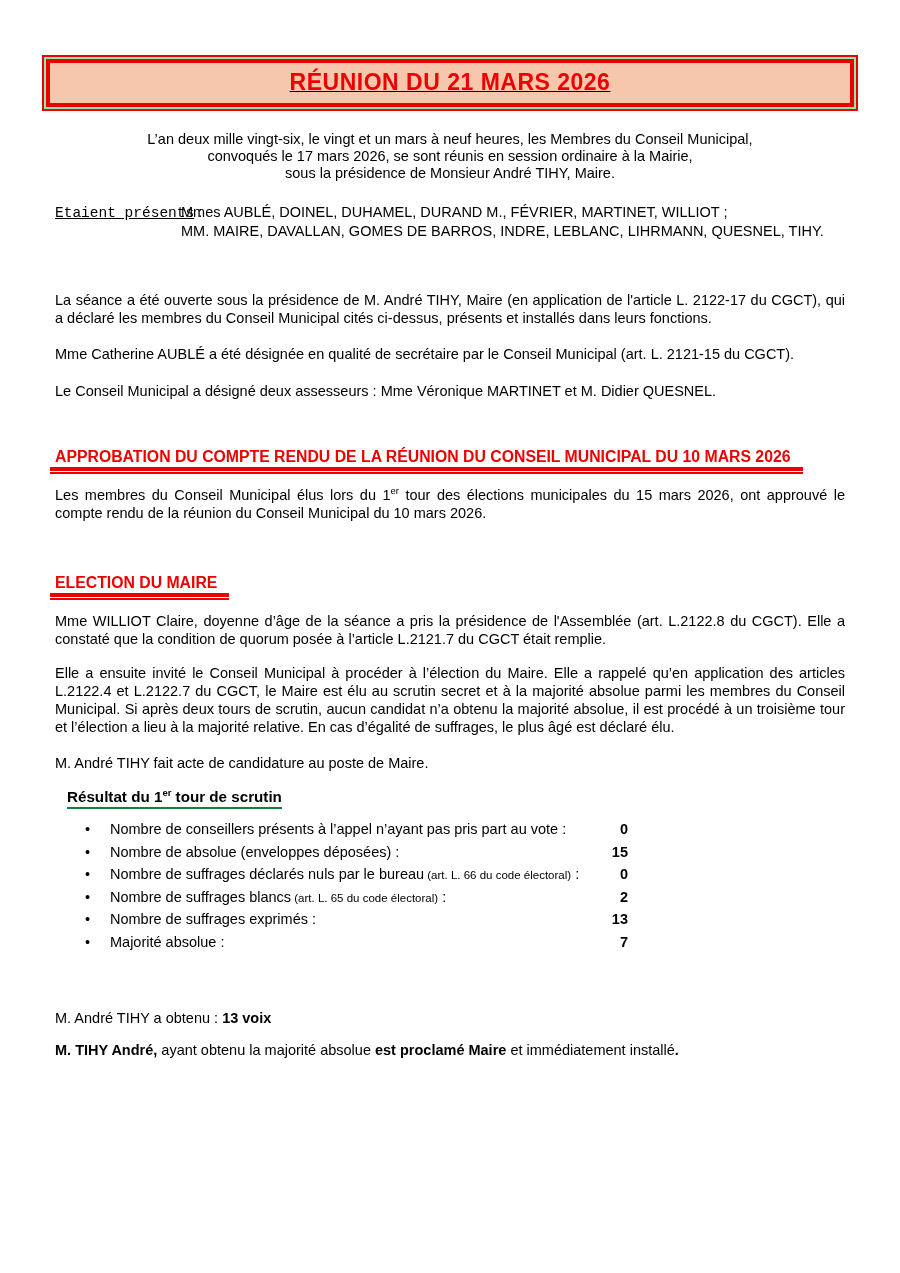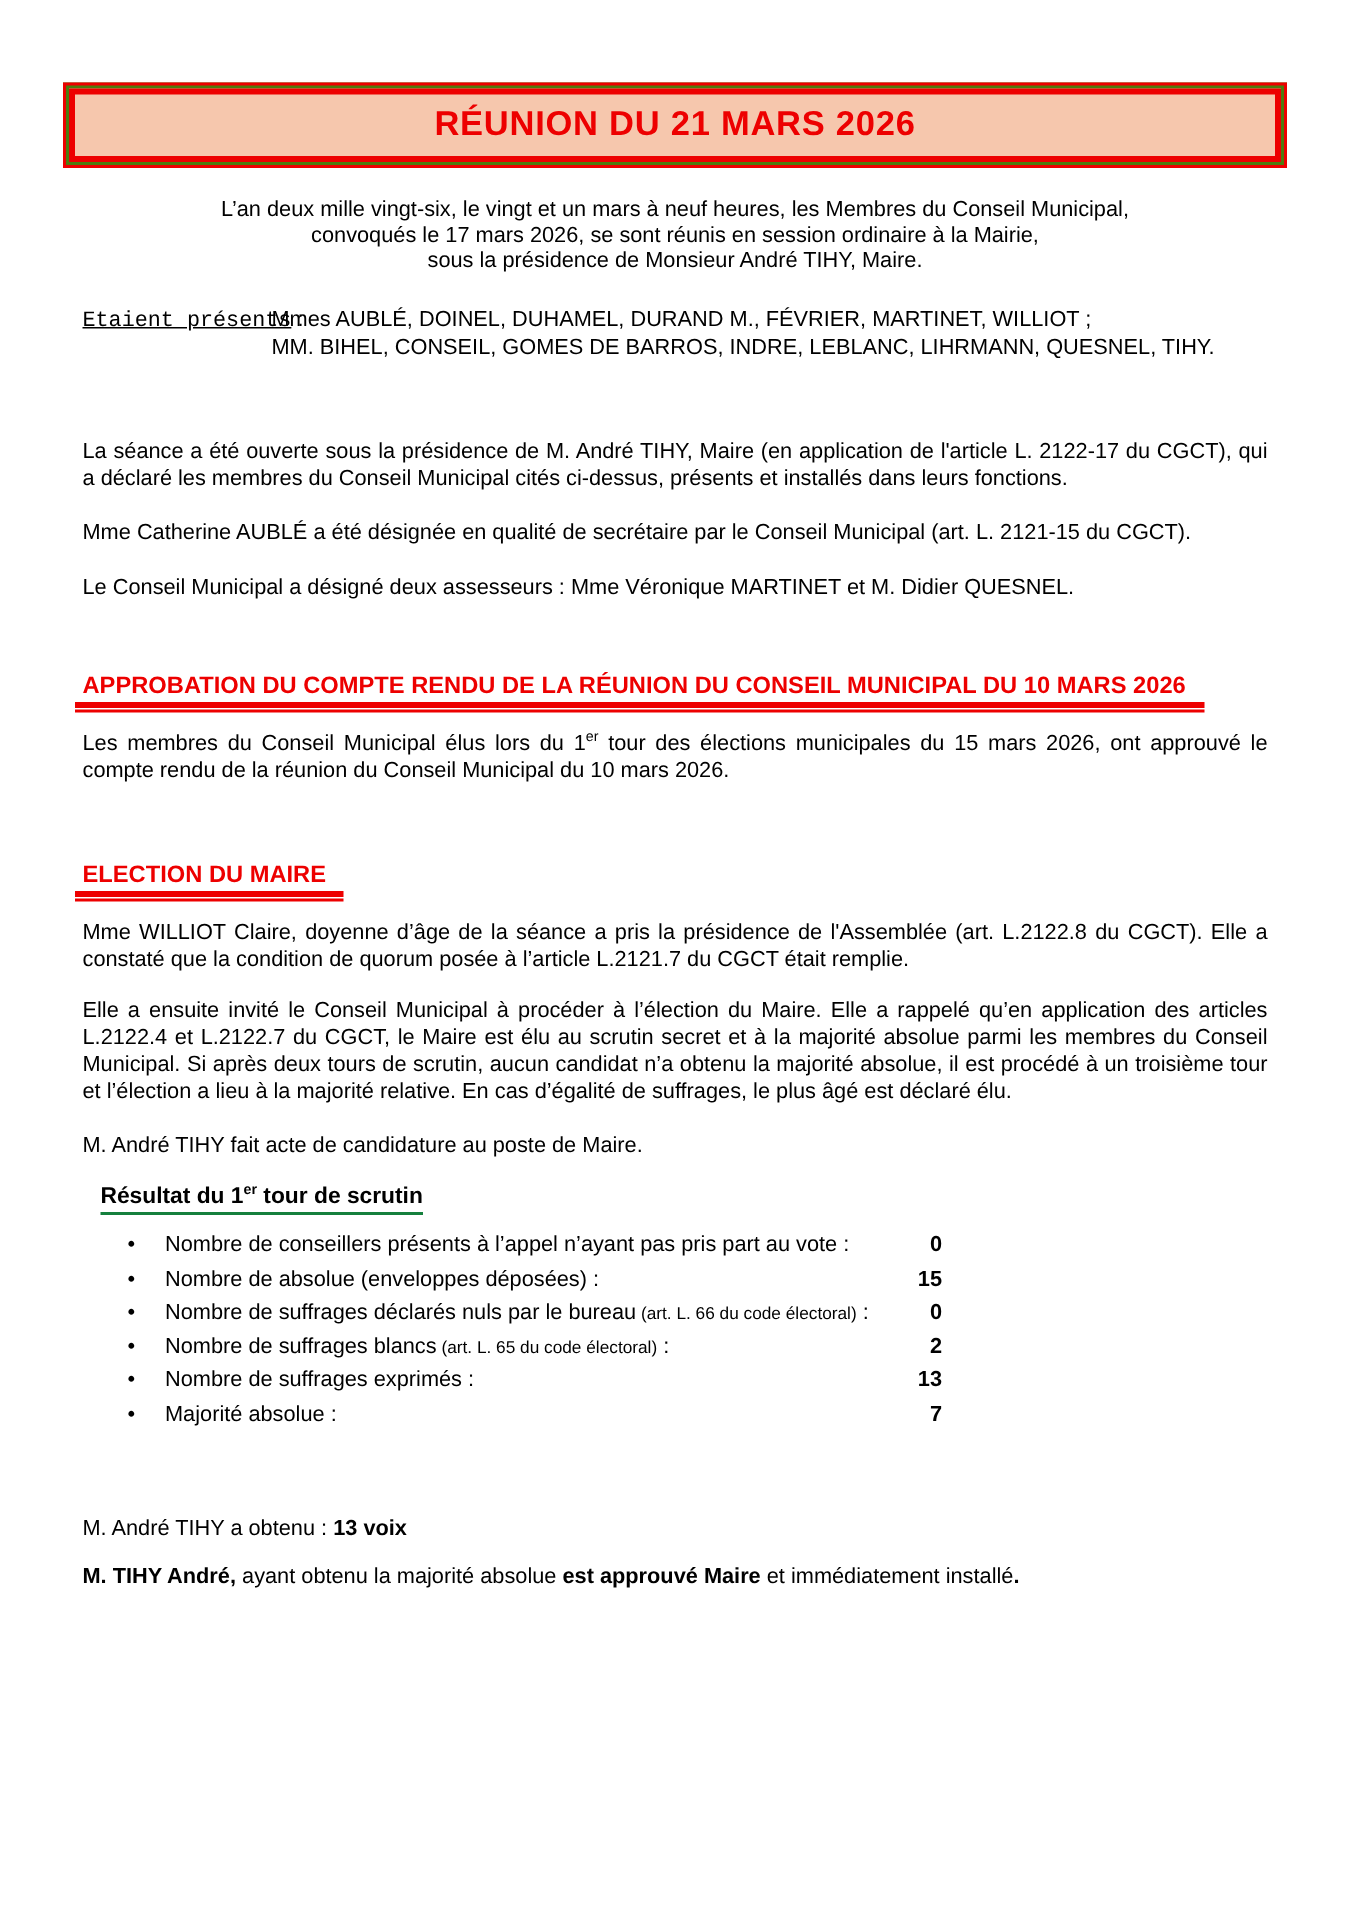--- a/index.html
+++ b/index.html
@@ -9,22 +9,23 @@
     background:#ffffff;
     padding:55px 55px 0 55px;
     font-family:"Liberation Sans","DejaVu Sans",sans-serif;
     font-size:14.5px; line-height:18px; color:#000;
     position:relative; overflow:hidden;
   }
   
   .banner {
     margin:0 -13px;
     border:2px solid #ed0000;
-    background:#4d7c0f;
+    background:#86efac;
     padding:2px;
+    text-decoration:underline;
   }
   .banner-inner {
     border:4px solid #ed0000;
     background:#f6c7ad;
     text-align:center;
     padding:8px 0 9px 0;
   }
   .banner-title {
     color:#ed0000; font-weight:bold; font-size:23px; line-height:23px;
     letter-spacing:0.5px;
@@ -95,21 +96,21 @@
   <div class="intro">
     <div>L’an deux mille vingt-six, le vingt et un mars à neuf heures, les Membres du Conseil Municipal,</div>
     <div>convoqués le 17 mars 2026, se sont réunis en session ordinaire à la Mairie,</div>
     <div>sous la présidence de Monsieur André TIHY, Maire.</div>
   </div>
 
   <div class="attendance hang">
     <div class="hang-label"><span class="u">Etaient présents</span><span> :  </span></div>
     <div class="hang-body">
       <div>Mmes AUBLÉ, DOINEL, DUHAMEL, DURAND M., FÉVRIER, MARTINET, WILLIOT ;</div>
-      <div>MM. BIHEL, CONSEIL, GOMES DE BARROS, INDRE, LEBLANC, LIHRMANN, QUESNEL, TIHY.</div>
+      <div>MM. MAIRE, DAVALLAN, GOMES DE BARROS, INDRE, LEBLANC, LIHRMANN, QUESNEL, TIHY.</div>
     </div>
   </div>
 
 
   <p class="opening-p1 p-just">La séance a été ouverte sous la présidence de M. André TIHY, Maire (en application de l'article L. 2122-17 du CGCT), qui a déclaré les membres du Conseil Municipal cités ci-dessus, présents et installés dans leurs fonctions.</p>
   <p class="opening-p2">Mme Catherine AUBLÉ a été désignée en qualité de secrétaire par le Conseil Municipal (art. L. 2121-15 du CGCT).</p>
   <p class="opening-p3">Le Conseil Municipal a désigné deux assesseurs : Mme Véronique MARTINET et M. Didier QUESNEL.</p>
 
   <div class="sec-head-wrap1">
     <span class="red-head">APPROBATION DU COMPTE RENDU DE LA RÉUNION DU CONSEIL MUNICIPAL DU 10 MARS 2026</span>
@@ -155,15 +156,15 @@
     </div>
     <div class="res-row">
       <span class="res-bullet">•</span>
       <span class="res-label"><span>Majorité absolue</span><span class="res-note"></span><span> :</span></span>
       <span class="res-value">7</span>
     </div>
   </div>
 
   <p class="outcome1"><span>M. André TIHY a obtenu : </span><span class="b">13 voix</span></p>
 
-  <p class="outcome2"><span class="b">M. TIHY André,</span><span> ayant obtenu la majorité absolue </span><span class="b">est approuvé Maire</span><span> et immédiatement installé</span><span class="b">.</span></p>
+  <p class="outcome2"><span class="b">M. TIHY André,</span><span> ayant obtenu la majorité absolue </span><span class="b">est proclamé Maire</span><span> et immédiatement installé</span><span class="b">.</span></p>
 
 </div>
 
 </body></html>

